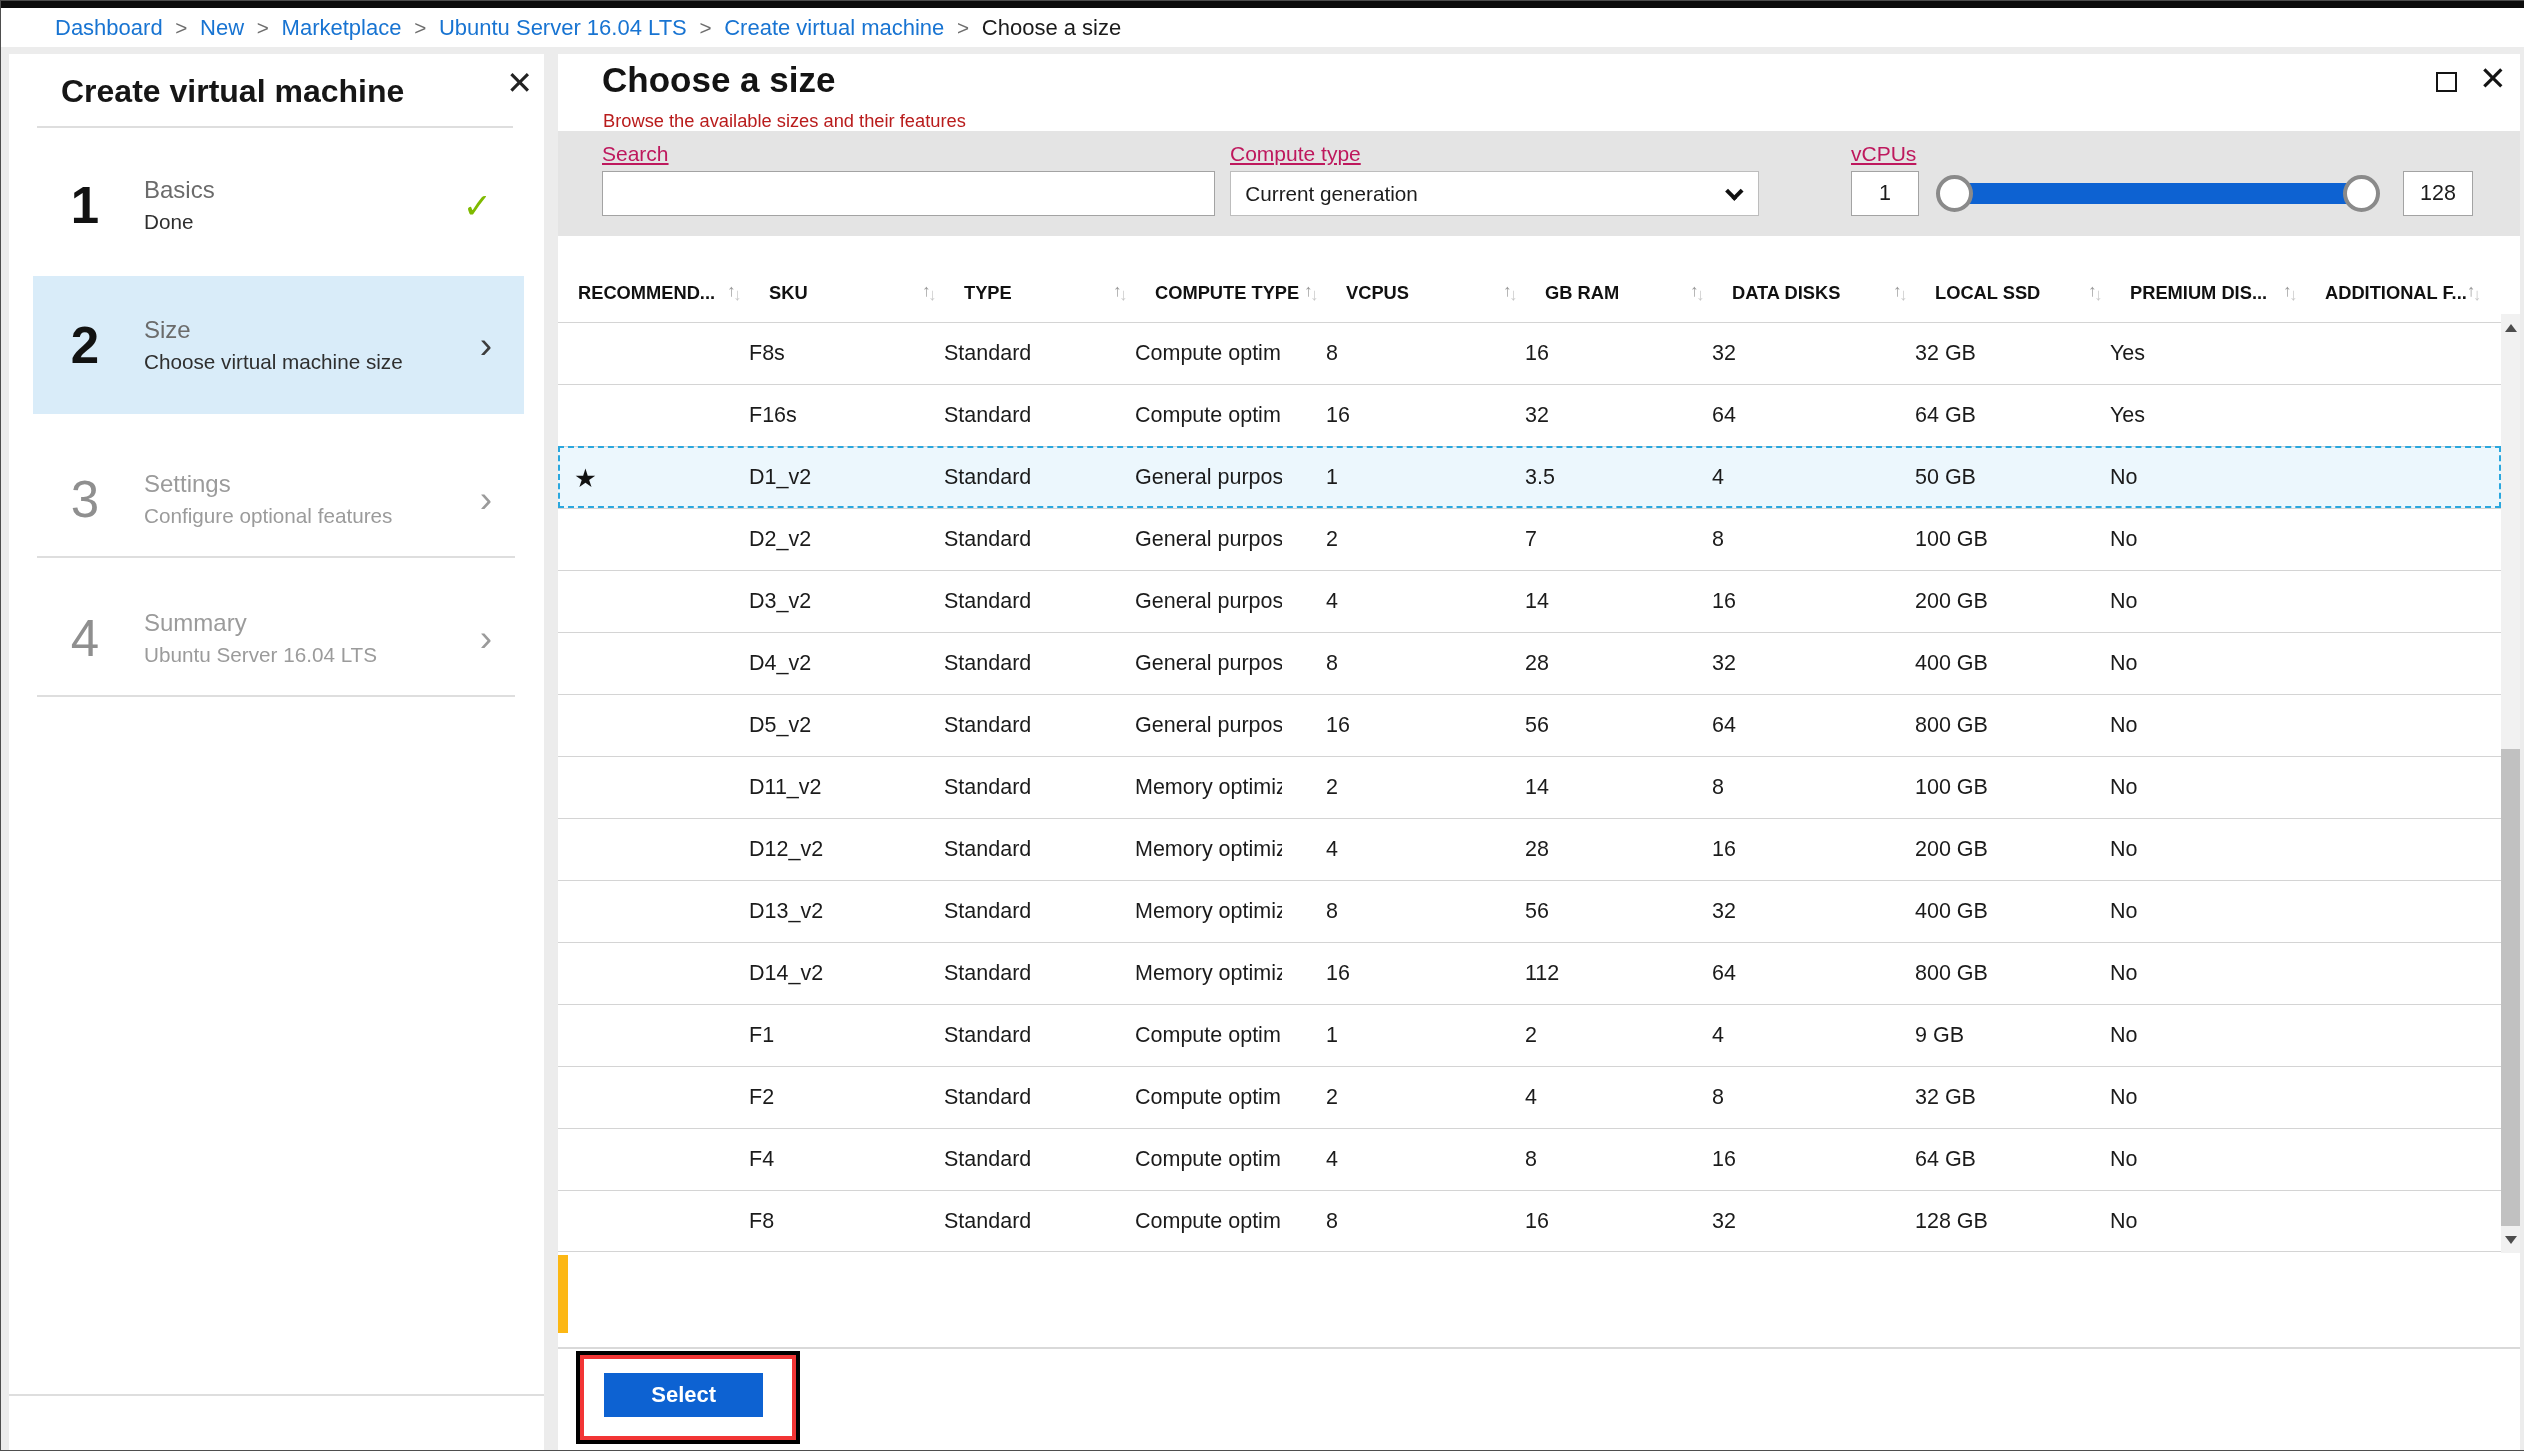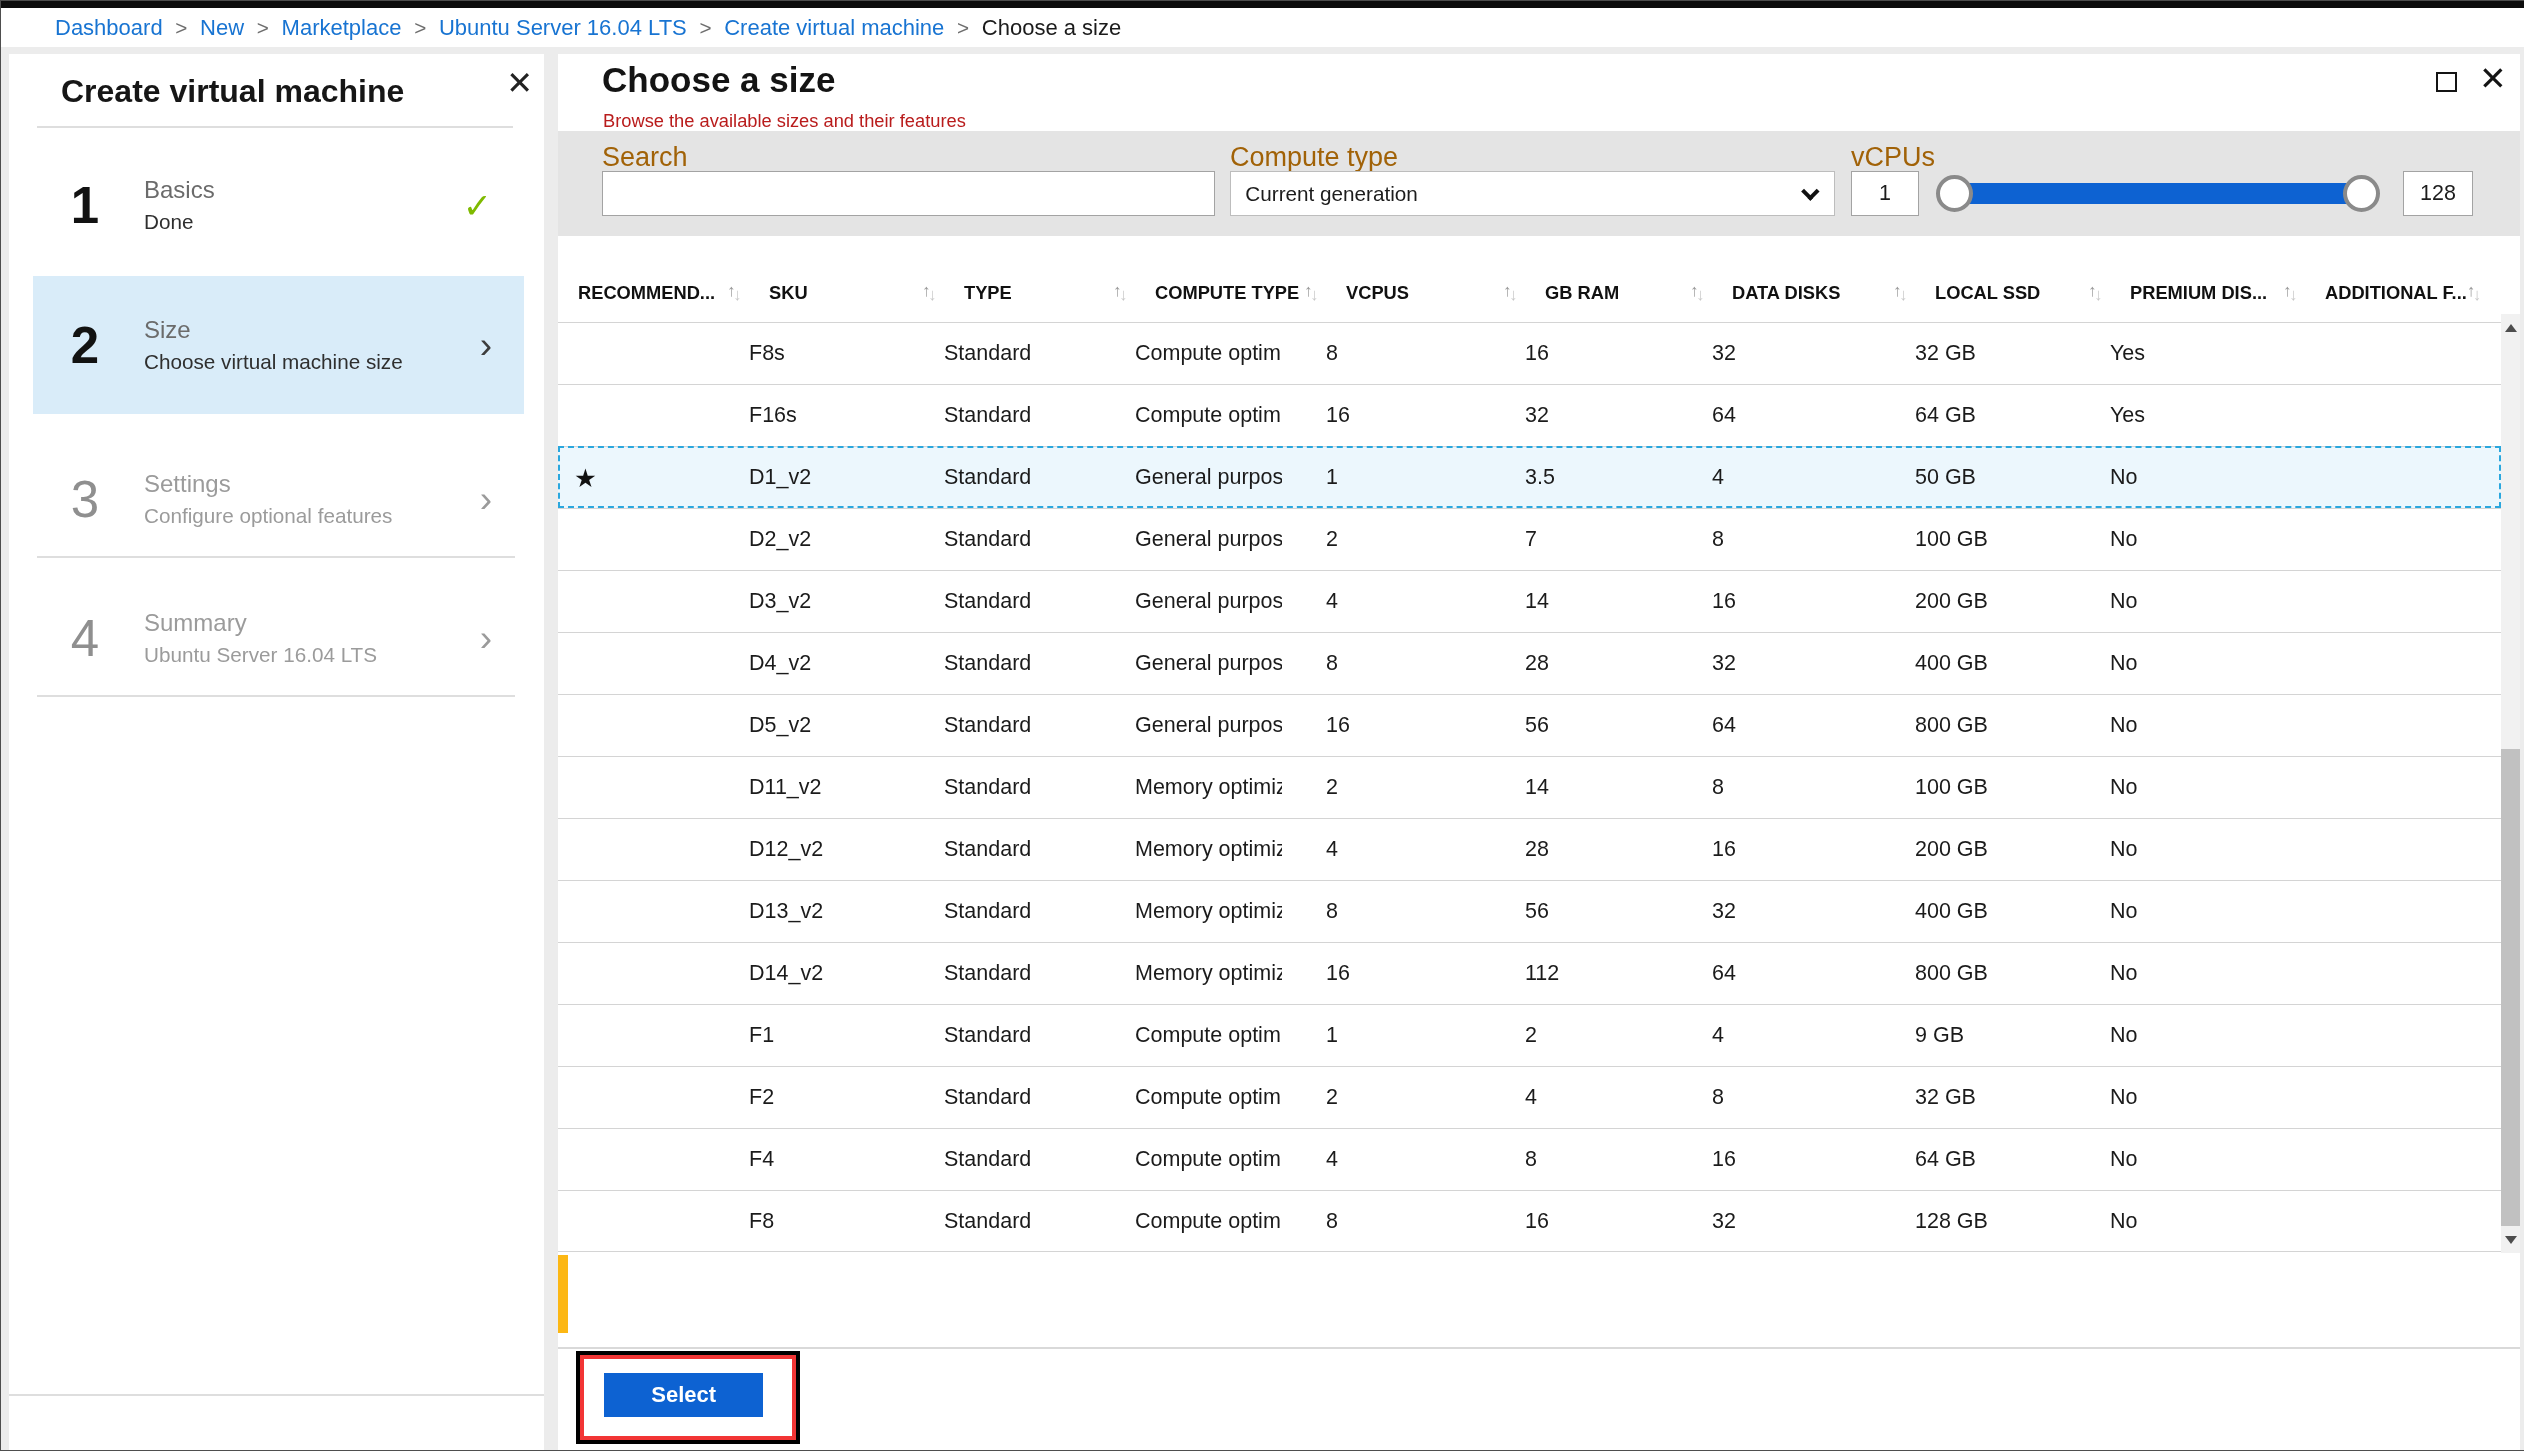--- a/index.html
+++ b/index.html
@@ -36,26 +36,26 @@
   .lp-footer-sep{position:absolute;left:0;width:100%;top:1340px;height:1.6px;background:#dedede;}
 
   
   .right-panel{position:absolute;left:557px;top:53px;width:1962px;bottom:0;background:#ffffff;overflow:hidden;}
   .rp-title{position:absolute;left:44px;top:6.4px;font-size:35px;font-weight:600;color:#141414;}
   .rp-subtitle{position:absolute;left:45px;top:56px;font-size:18.3px;color:#b91c1c;}
   .win-max{position:absolute;left:1878px;top:17.5px;width:20.7px;height:20.7px;border:2.4px solid #141414;cursor:pointer;}
   .win-close{position:absolute;left:1921px;top:8px;font-size:33px;font-weight:300;color:#141414;line-height:1;cursor:pointer;}
 
   .filter-band{position:absolute;left:0;top:77px;width:100%;height:105px;background:#e4e4e4;}
-  .f-label{position:absolute;top:11px;font-size:27px;color:#a16207;}
+  .f-label{position:absolute;top:11px;font-size:21px;color:#be185d;text-decoration:underline;}
   .f-search-label{left:44px;}
   .f-compute-label{left:672px;}
   .f-vcpu-label{left:1293px;}
   .f-search{position:absolute;left:44px;top:40px;width:613px;height:45px;background:#fff;border:1.6px solid #a3a3a3;font-size:20.7px;padding:0 11px;outline:none;font-family:inherit;}
-  .f-select{position:absolute;left:672px;top:40px;width:605px;height:45px;background:#fff;border:0.8px solid #bdbdbd;font-size:20.7px;color:#1c1c1c;display:flex;align-items:center;padding:0 14.3px;cursor:pointer;}
+  .f-select{position:absolute;left:672px;top:40px;width:529px;height:45px;background:#fff;border:0.8px solid #bdbdbd;font-size:20.7px;color:#1c1c1c;display:flex;align-items:center;padding:0 14.3px;cursor:pointer;}
   .f-select .chev{position:absolute;right:17.5px;top:12.7px;width:12.7px;height:12.7px;border-right:4px solid #111;border-bottom:4px solid #111;transform:rotate(45deg);}
   .f-vcpu-min,.f-vcpu-max{position:absolute;top:40px;height:45px;background:#fff;border:1.6px solid #a3a3a3;font-size:21.5px;color:#1c1c1c;display:flex;align-items:center;justify-content:center;}
   .f-vcpu-min{left:1293px;width:68px;}
   .f-vcpu-max{left:2402px;left:1845px;width:70px;}
   .slider{position:absolute;left:1378px;top:40px;width:444px;height:45px;}
   .slider-track{position:absolute;left:16px;right:16px;top:12px;height:20.7px;background:var(--accent-blue,#0d62d2);cursor:pointer;}
   .slider-handle{position:absolute;top:4px;width:37px;height:37px;border-radius:50%;background:#fff;border:4px solid #8a8a8a;cursor:grab;}
   .slider-handle.left{left:0;}
   .slider-handle.right{right:0;}
 

